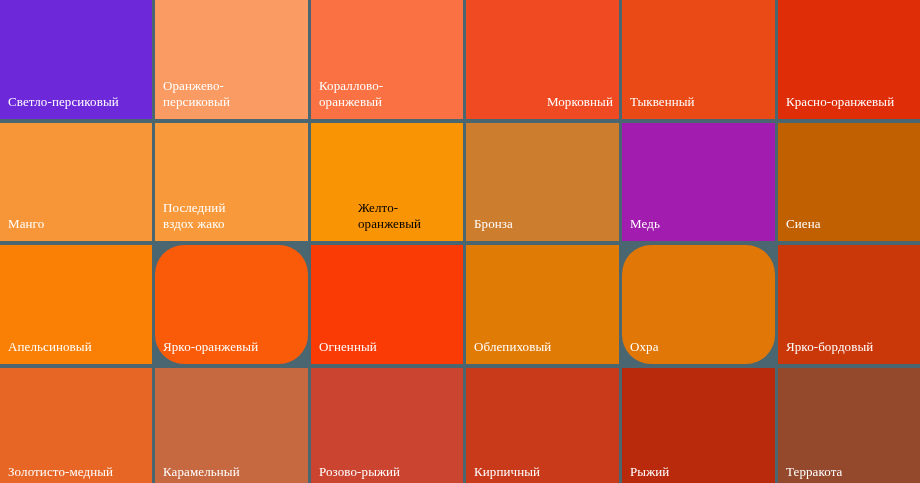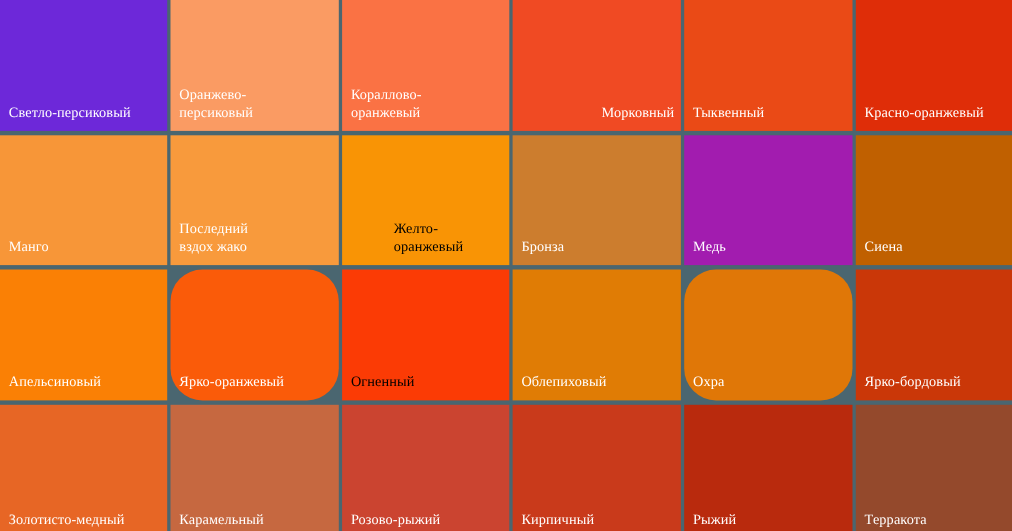--- a/index.html
+++ b/index.html
@@ -93,21 +93,21 @@
     <div class="swatch row-2" style="background: rgb(192, 96, 0);">
       <span class="swatch-label" style="color: rgb(255, 255, 255);">Сиена</span>
     </div>
     <div class="swatch row-3" style="background: rgb(250, 128, 5);">
       <span class="swatch-label" style="color: rgb(255, 255, 255);">Апельсиновый</span>
     </div>
     <div class="swatch row-3" style="background: rgb(250, 91, 9); border-radius: 29px;">
       <span class="swatch-label" style="color: rgb(255, 255, 255);">Ярко-оранжевый</span>
     </div>
     <div class="swatch row-3" style="background: rgb(251, 59, 5);">
-      <span class="swatch-label" style="color: #000000;">Огненный</span>
+      <span class="swatch-label" style="color: #ffffff;">Огненный</span>
     </div>
     <div class="swatch row-3" style="background: rgb(224, 124, 5);">
       <span class="swatch-label" style="color: rgb(255, 255, 255);">Облепиховый</span>
     </div>
     <div class="swatch row-3" style="background: rgb(224, 119, 7); border-radius: 29px;">
       <span class="swatch-label" style="color: rgb(255, 255, 255);">Охра</span>
     </div>
     <div class="swatch row-3" style="background: rgb(202, 55, 8);">
       <span class="swatch-label" style="color: rgb(255, 255, 255);">Ярко-бордовый</span>
     </div>

